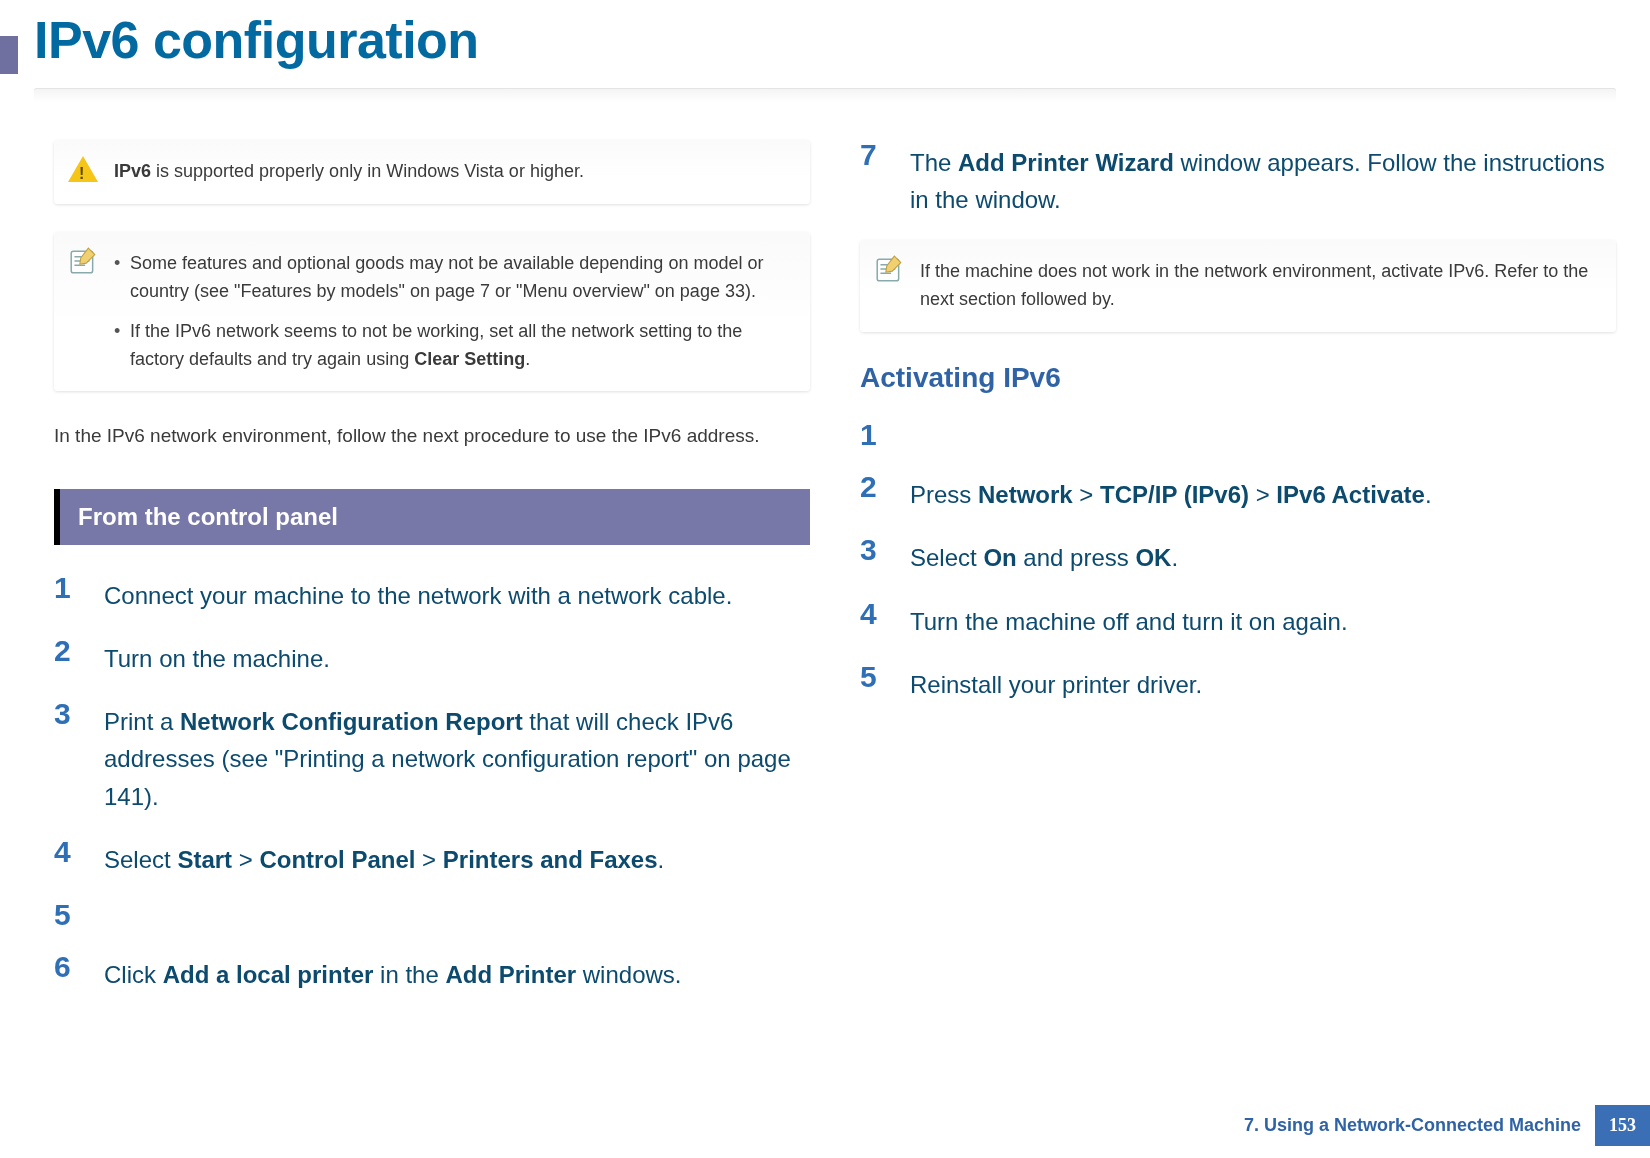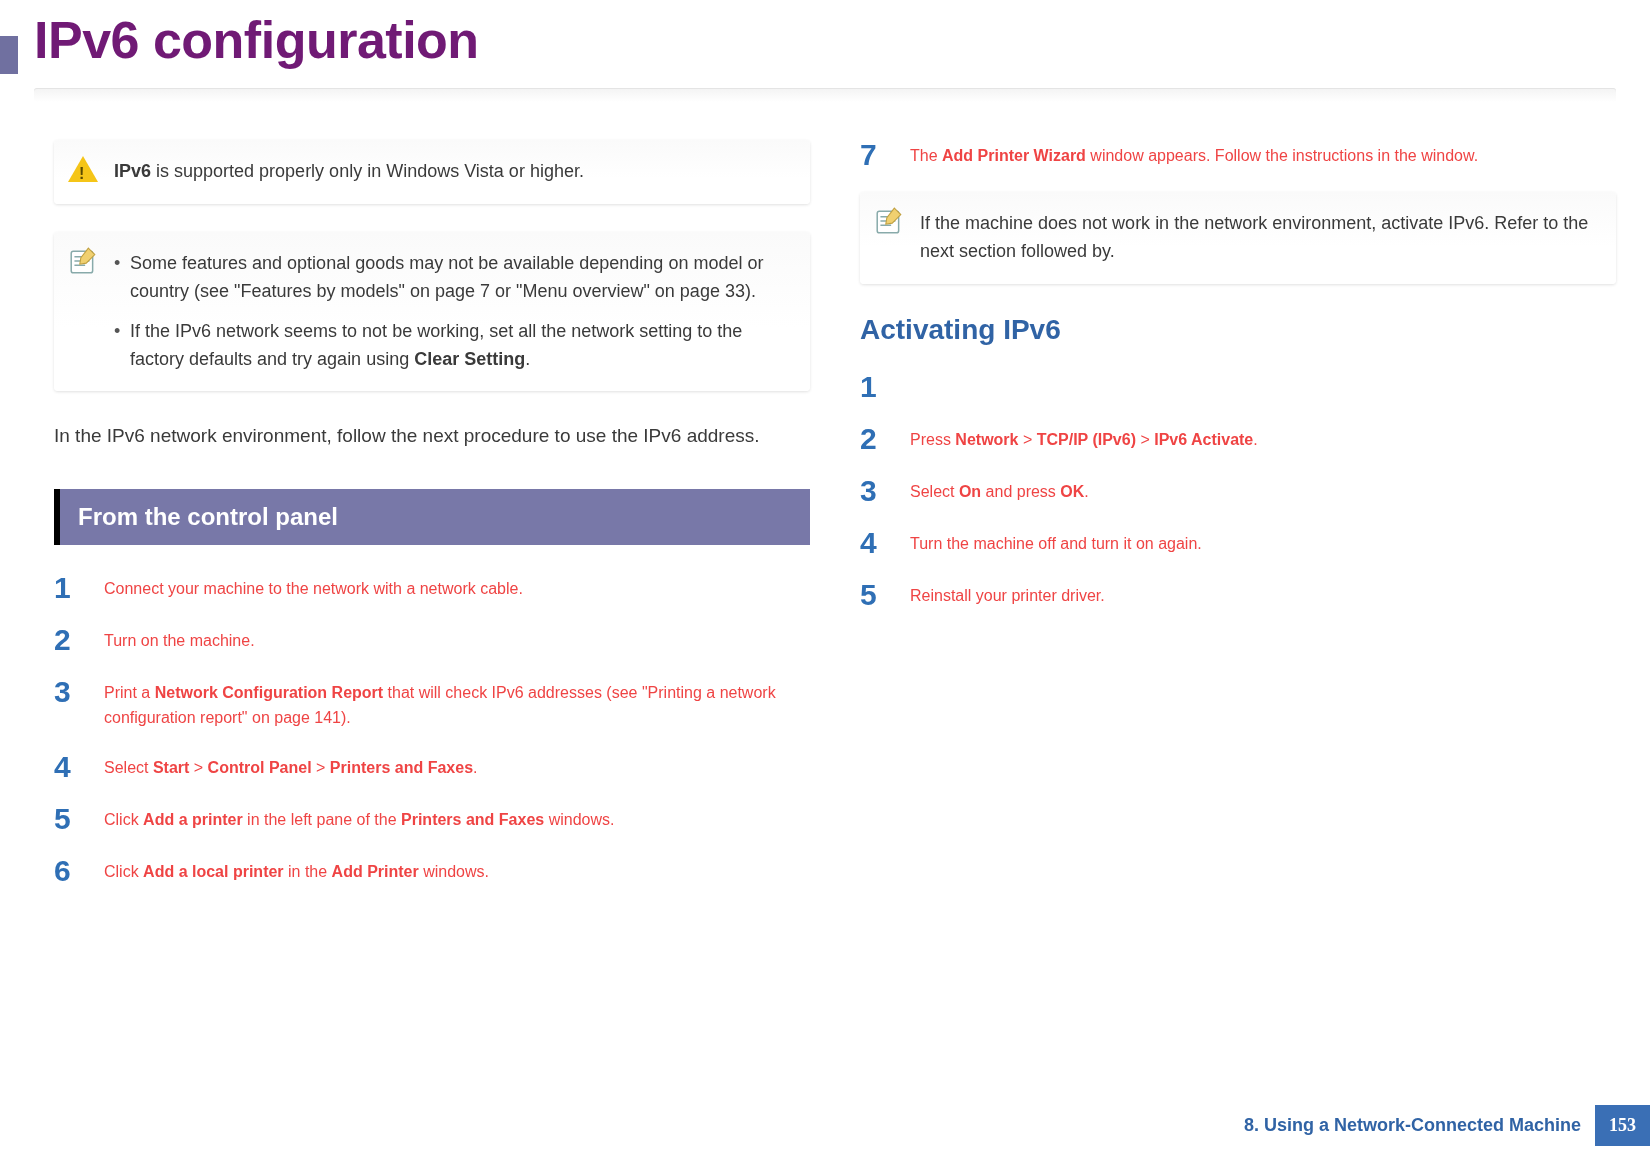--- a/index.html
+++ b/index.html
@@ -1,20 +1,20 @@
 <!DOCTYPE html>
 <html><head>
 <meta charset="utf-8">
 <style>
 * { margin: 0; padding: 0; box-sizing: border-box; }
 body { font-family: "Segoe UI", "Helvetica Neue", Arial, sans-serif; background: #fff; color: #333; width: 1650px; height: 1158px; position: relative; }
 
 .header { position: relative; padding: 0 0 0 0; }
 .header-accent { position: absolute; left: 0; top: 36px; width: 18px; height: 38px; background: #7070a0; }
-.page-title { font-size: 52px; font-weight: 700; color: #701a75; padding: 10px 0 18px 34px; letter-spacing: -0.5px; }
+.page-title { font-size: 52px; font-weight: 700; color: #0369a1; padding: 10px 0 18px 34px; letter-spacing: -0.5px; }
 .header-divider { height: 14px; margin: 0 34px; border-radius: 3px; background: linear-gradient(to bottom, #f3f3f3, #ffffff); box-shadow: inset 0 1px 0 #e4e4e4, 0 1px 0 #fff; }
 
 .content { display: flex; padding: 38px 34px 0 34px; gap: 50px; margin-left: 20px; }
 .col { flex: 1; min-width: 0; }
 
 .box { position: relative; border-radius: 4px; padding: 18px 18px 18px 60px; margin-bottom: 28px; background: linear-gradient(to bottom, #fafafa 0%, #ffffff 60%); box-shadow: 0 1px 3px rgba(0,0,0,0.12); font-size: 18px; line-height: 1.55; color: #3a3a3a; }
 .box .icon-slot { position: absolute; left: 14px; top: 14px; width: 30px; height: 30px; }
 
 .warn-icon { width: 0; height: 0; border-left: 15px solid transparent; border-right: 15px solid transparent; border-bottom: 26px solid #f5c518; position: relative; margin-top: 2px; }
 .warn-icon::after { content: "!"; position: absolute; left: -4px; top: 6px; color: #5a4a00; font-weight: 700; font-size: 16px; }
@@ -25,21 +25,21 @@
 .box ul li::before { content: "•"; position: absolute; left: 0; top: 0; color: #555; }
 
 .intro { font-size: 19px; color: #3a3a3a; line-height: 1.55; margin: 30px 0 38px 0; }
 
 .section-band { background: #7878a8; border-left: 6px solid #000000; color: #fff; font-size: 24px; font-weight: 700; padding: 14px 18px; margin-bottom: 28px; }
 
 .subsection-title { color: #3063a5; font-size: 28px; font-weight: 700; margin: 30px 0 26px 0; }
 
 .steps .step { display: flex; gap: 22px; margin-bottom: 22px; align-items: flex-start; }
 .step-num { color: #2f6fb5; font-size: 30px; font-weight: 700; line-height: 1; min-width: 28px; }
-.step-body { font-size: 16px; color: #ef4444; line-height: 1.55; padding-top: 4px; }
+.step-body { font-size: 24px; color: #0c4a6e; line-height: 1.55; padding-top: 4px; }
 .step-body .b { font-weight: 700; }
 
 .menu-glyph { display: inline-flex; vertical-align: middle; border: 1.5px solid #555; border-radius: 4px; width: 22px; height: 20px; position: relative; margin: 0 3px 2px 3px; }
 .menu-glyph::before { content: ""; position: absolute; left: 3px; top: 3px; width: 6px; height: 13px; border: 1px solid #555; border-radius: 1px; }
 .menu-glyph::after { content: ""; position: absolute; right: 3px; top: 4px; width: 8px; height: 2px; background: #555; box-shadow: 0 4px 0 #555, 0 8px 0 #555; }
 
 .footer { position: absolute; bottom: 12px; right: 0; left: 0; display: flex; justify-content: flex-end; align-items: center; gap: 14px; padding-right: 0; }
 .footer-text { color: #3063a5; font-weight: 700; font-size: 18px; }
 .footer-page { background: #3a6fb5; color: #fff; font-weight: 700; font-size: 18px; padding: 10px 14px; font-family: Liberation Serif, serif; }
 </style>
@@ -100,23 +100,20 @@
         </div>
       </div>
       <div class="step">
         <div class="step-num">4</div>
         <div class="step-body">
           <span>Select </span><span class="b">Start</span><span> &gt; </span><span class="b">Control Panel</span><span> &gt; </span><span class="b">Printers and Faxes</span><span>.</span>
         </div>
       </div>
       <div class="step">
         <div class="step-num">5</div>
-        <div class="step-body">
-          <span>Click </span><span class="b">Add a printer</span><span> in the left pane of the </span><span class="b">Printers and Faxes</span><span> windows.</span>
-        </div>
       </div>
       <div class="step">
         <div class="step-num">6</div>
         <div class="step-body">
           <span>Click </span><span class="b">Add a local printer</span><span> in the </span><span class="b">Add Printer</span><span> windows.</span>
         </div>
       </div>
     </div>
 
   </div>
@@ -168,15 +165,15 @@
       <div class="step">
         <div class="step-num">5</div>
         <div class="step-body">Reinstall your printer driver.</div>
       </div>
     </div>
 
   </div>
 </div>
 
 <div class="footer">
-  <span class="footer-text">8.  Using a Network-Connected Machine</span>
+  <span class="footer-text">7.  Using a Network-Connected Machine</span>
   <span class="footer-page">153</span>
 </div>
 
 </body></html>

